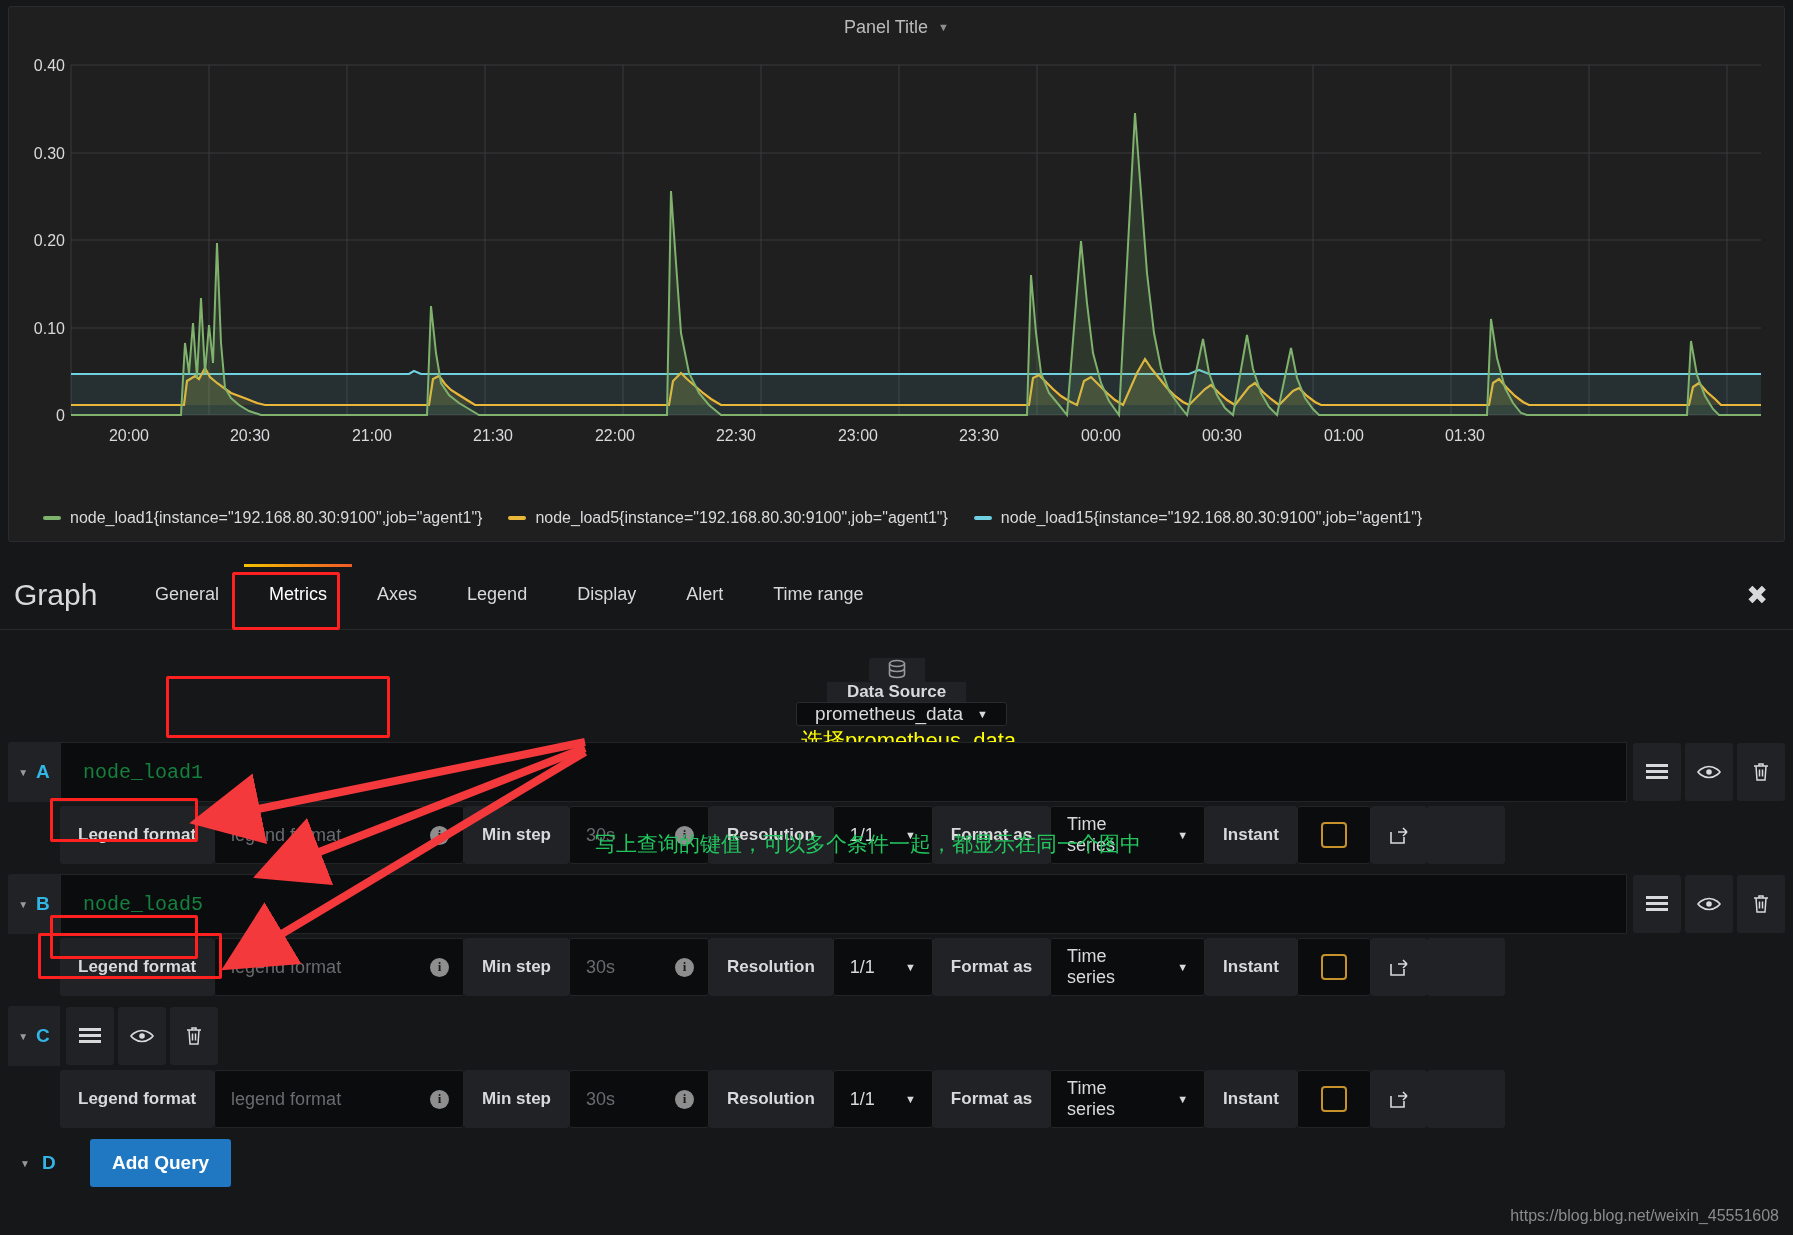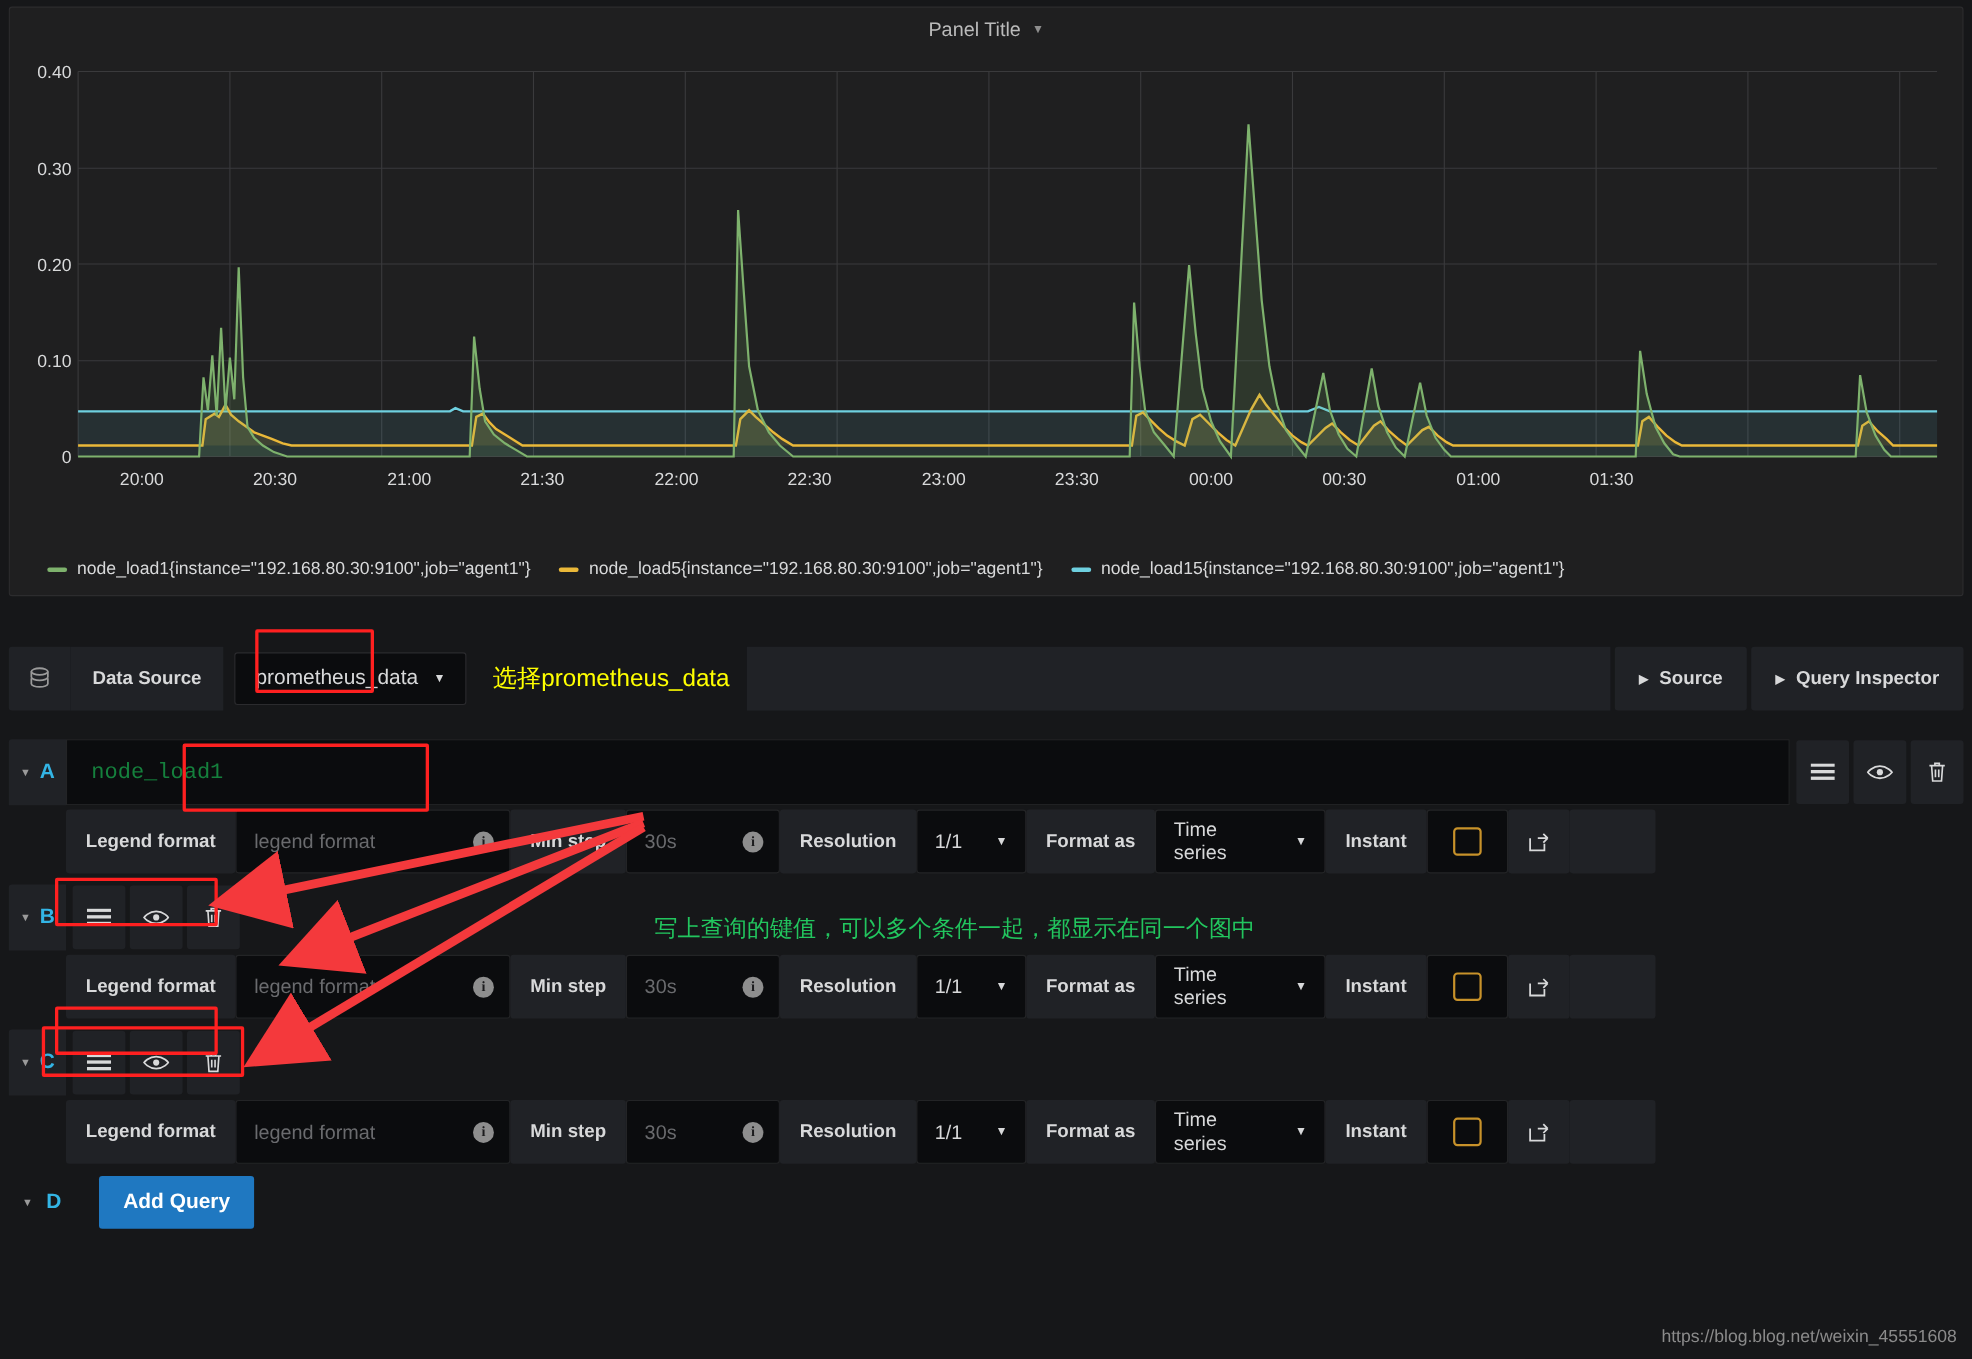--- a/index.html
+++ b/index.html
@@ -64,20 +64,21 @@
   }
   #close-editor {
     position: absolute; right: 25px; top: 50%; transform: translateY(-50%);
     font-size: 26px; color: #d8d9da; cursor: pointer; line-height: 1;
   }
 
   
   #ds-row {
     display: flex; align-items: center; height: 58px;
     margin: 28px 8px 0 8px;
+    flex-direction: column;
   }
   .ds-icon-box {
     width: 56px; height: 58px; display:flex; align-items:center; justify-content:center;
     background: #202226; border-radius: 3px 0 0 3px; color: #9a9a9a;
   }
   .ds-label {
     height: 58px; display: flex; align-items: center; padding: 0 20px;
     background: #202226; color: #d8d9da; font-size: 17px; font-weight: bold;
   }
   .ds-select {
@@ -269,20 +270,31 @@
     </div>
     <div class="legend-item">
       <span class="legend-swatch" style="background:#6ed0e0"></span>
       <span>node_load15{instance="192.168.80.30:9100",job="agent1"}</span>
     </div>
   </div>
 </div>
 
 <div id="editor">
 
+  <div id="editor-tabs">
+    <div id="editor-title">Graph</div>
+    <div class="tab">General</div>
+    <div class="tab active">Metrics</div>
+    <div class="tab">Axes</div>
+    <div class="tab">Legend</div>
+    <div class="tab">Display</div>
+    <div class="tab">Alert</div>
+    <div class="tab">Time range</div>
+    <div id="close-editor">✖</div>
+  </div>
 
   <div id="ds-row">
     <div class="ds-icon-box">
       <svg width="24" height="24" viewBox="0 0 24 24" fill="none" stroke="#9a9a9a" stroke-width="1.6">
         <ellipse cx="12" cy="5.5" rx="7.5" ry="3"></ellipse>
         <path d="M4.5 5.5v5c0 1.7 3.4 3 7.5 3s7.5-1.3 7.5-3v-5"></path>
         <path d="M4.5 11.5v5c0 1.7 3.4 3 7.5 3s7.5-1.3 7.5-3v-5"></path>
       </svg>
     </div>
     <div class="ds-label">Data Source</div>
@@ -368,20 +380,21 @@
         <div class="sub-tail"></div>
       </div>
     </div>
 
     <div class="query-block">
       <div class="q-top">
         <div class="q-letter-col">
           <span class="q-caret">▼</span>
           <span class="q-letter">B</span>
         </div>
+        <div class="q-expr">node_load5</div>
         <div class="q-actions">
           <div class="q-act">
             <svg width="22" height="16" viewBox="0 0 22 16">
                 <g fill="#d8d9da">
                   <rect y="0" width="22" height="3"></rect>
                   <rect y="6" width="22" height="3"></rect>
                   <rect y="12" width="22" height="3"></rect>
                 </g>
               </svg>
           </div>

